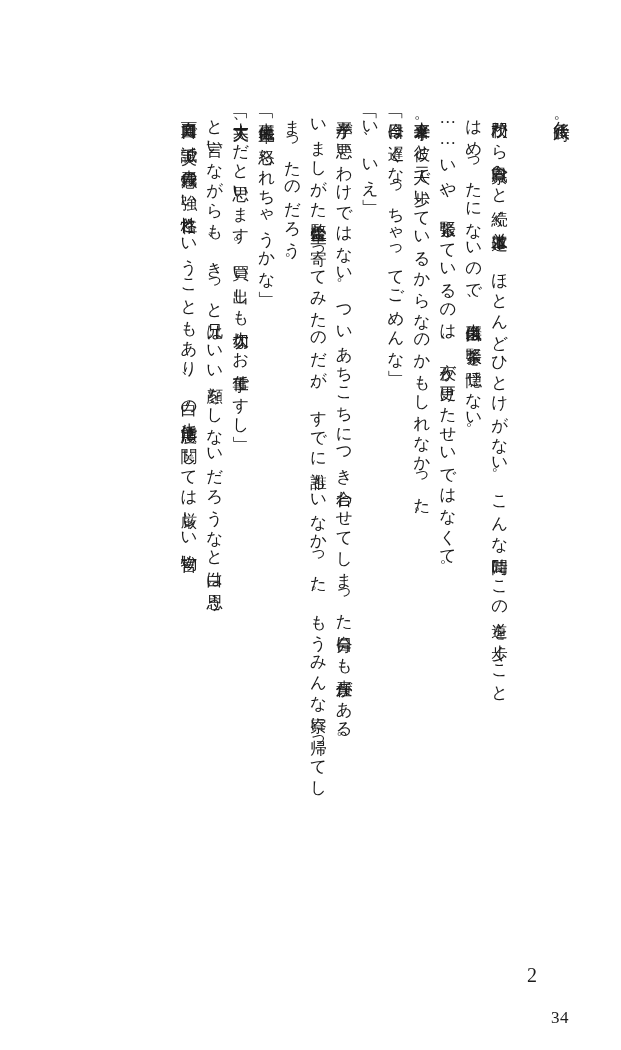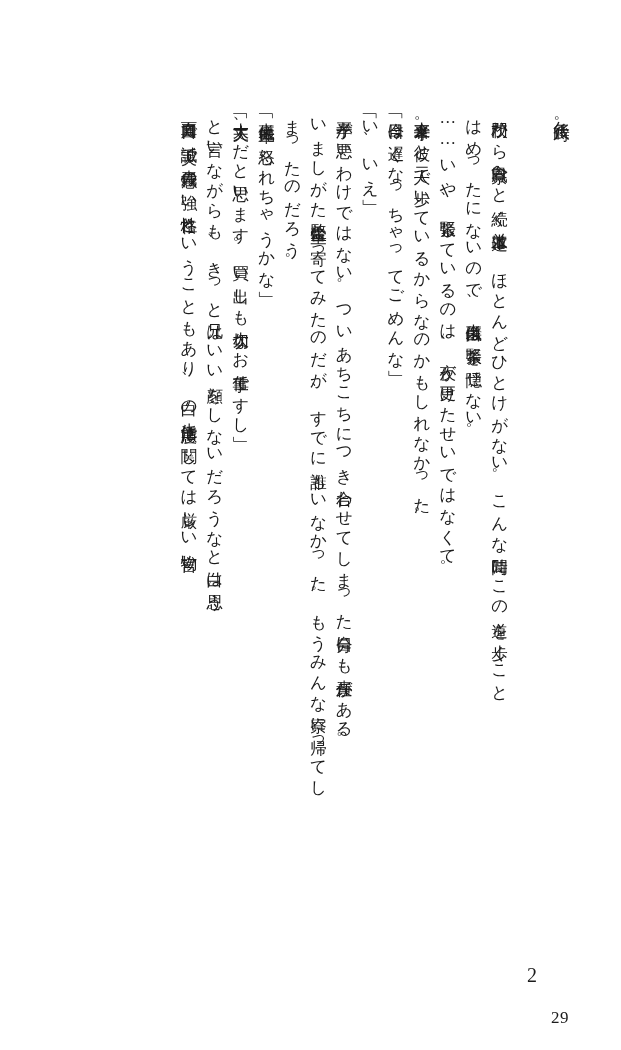--- a/index.html
+++ b/index.html
@@ -98,15 +98,15 @@
     <div class="vcol">「い、いえ」</div>
     <div class="vcol">孝平が悪いわけではない。ついあちこちにつき合わせてしまった自分にも責任がある。</div>
     <div class="vcol">いましがた監督生室に寄ってみたのだが、すでに誰もいなかった。もうみんな寮に帰ってし</div>
     <div class="vcol">まったのだろう。</div>
     <div class="vcol">「東儀先輩に怒られちゃうかな」</div>
     <div class="vcol">「大丈夫、だと思います。買い出しも大切なお仕事ですし」</div>
     <div class="vcol">と言いながらも、きっと兄はいい顔をしないだろうなと白は思う。</div>
     <div class="vcol">真面目で誠実で責任感の強い性格ということもあり、白の生活態度に関しては厳しい物言い</div>
   </div>
 
-  <div id="page-number">29</div>
+  <div id="page-number">34</div>
 
 </div>
 
 </body></html>

